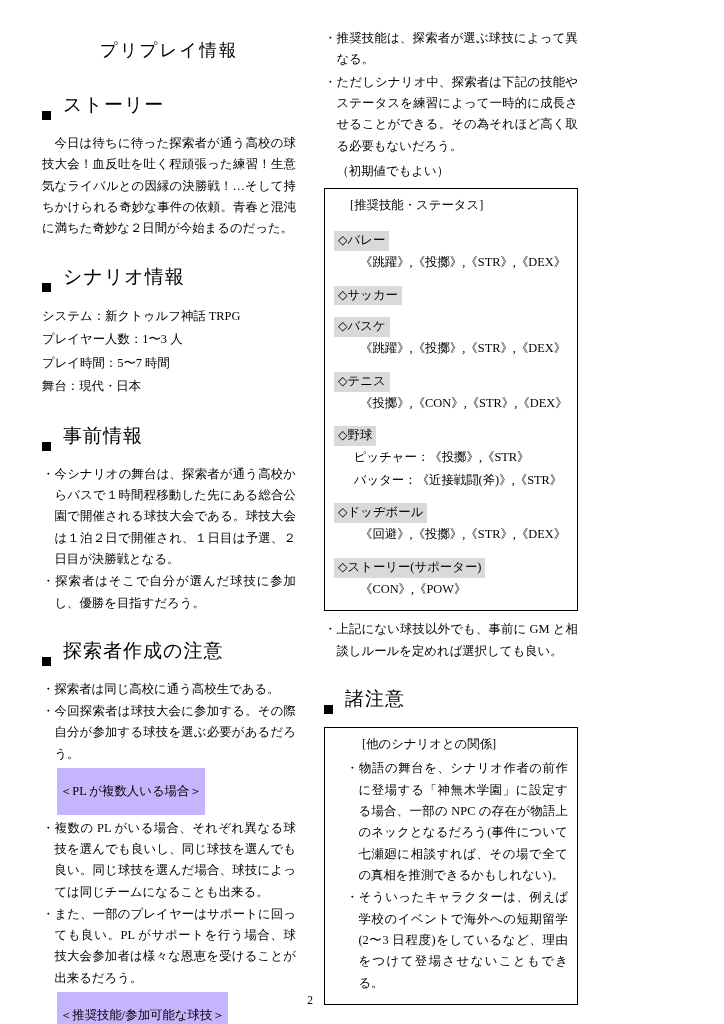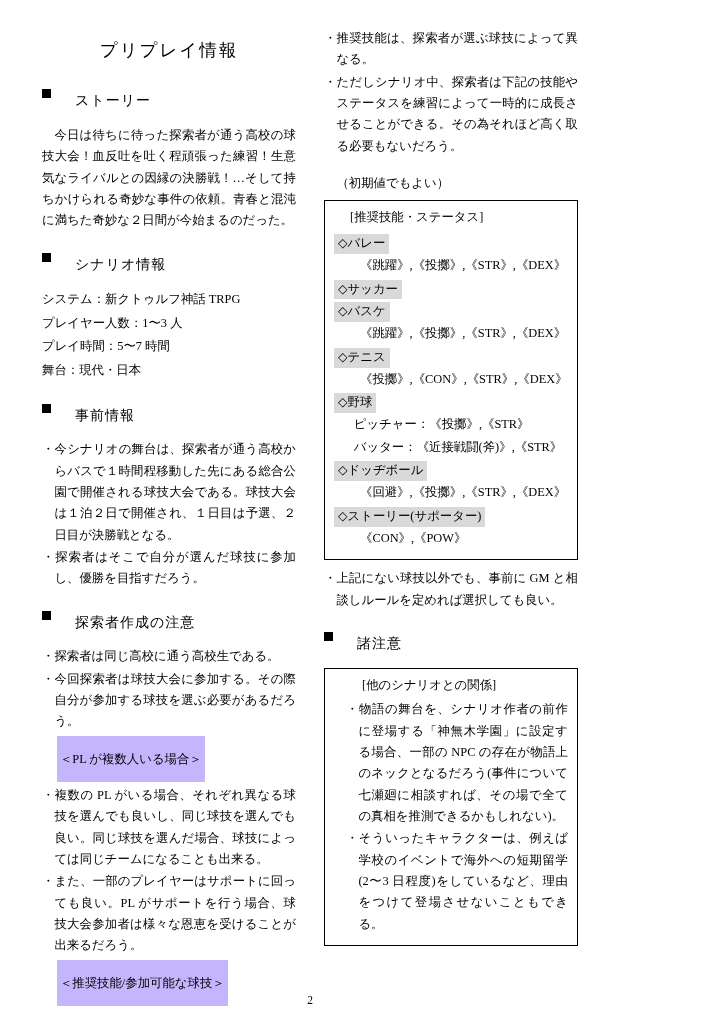--- a/index.html
+++ b/index.html
@@ -31,25 +31,24 @@
   }
   .doc-title {
     text-align: center;
     font-size: 17.5px;
     letter-spacing: 2px;
     margin: 8px 0 26px 0;
     font-weight: normal;
   }
   .sec-head {
     display: flex;
-    align-items: flex-start;
+    align-items: flex-end;
     margin: 22px 0 12px 0;
-    font-size: 14px;
+    font-size: 19px;
     letter-spacing: 1px;
-    gap: 12px;
   }
   .sec-head .sq {
     display: inline-block;
     width: 9px; height: 9px;
     background: #000;
     margin-right: 12px;
     flex: none;
     position: relative;
     top: -1px;
   }
@@ -60,21 +59,21 @@
     line-height: 1.72;
   }
   .bullet {
     margin: 0 0 1px 0;
     padding-left: 1em;
     text-indent: -1em;
     text-align: justify;
     line-height: 1.72;
   }
   .bullet-ind {
-    margin: 16px 0 1px 0;
+    margin: 4px 0 1px 0;
     padding-left: 2em;
     text-indent: -1em;
     text-align: justify;
     line-height: 1.72;
   }
   .kv { margin: 0; line-height: 1.9; }
   .shade {
     background: #c4b5fd;
     display: inline-block;
     padding: 14px 3px;
@@ -94,21 +93,21 @@
     margin: 6px 0 8px 0;
   }
   .box-title {
     margin: 0 0 4px 16px;
     line-height: 1.6;
   }
   .skill-name {
     background: #d9d9d9;
     display: inline-block;
     padding: 0 4px;
-    margin: 2px 0 1px 0;
+    margin: 11px 0 1px 0;
     line-height: 1.6;
   }
   .skill-stats {
     margin: 0 0 2px 0;
     padding-left: 2.1em;
     line-height: 1.66;
   }
   .skill-stats.deep { padding-left: 1.6em; }
   .page-num {
     position: absolute;

